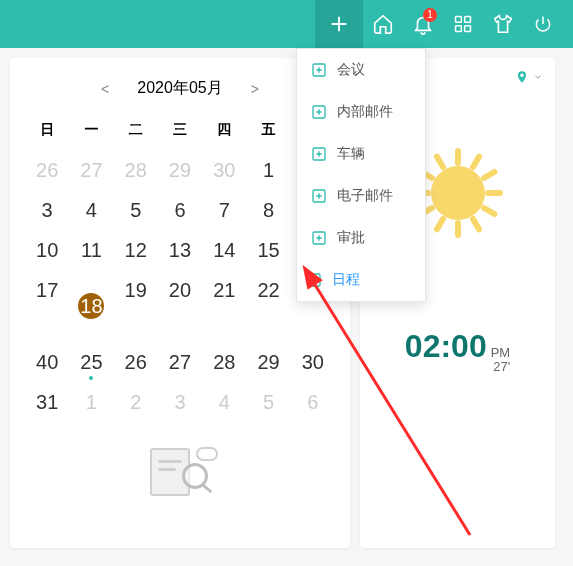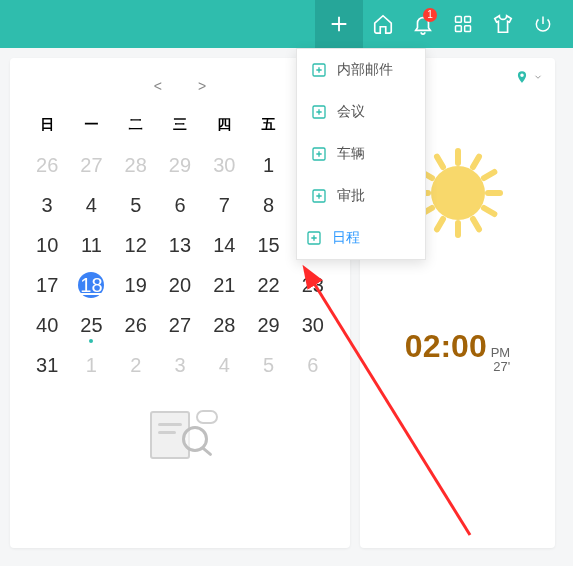--- a/index.html
+++ b/index.html
@@ -50,22 +50,22 @@
   .cal-title { font-weight: 500; }
 
   .cal-grid {
     display: grid; grid-template-columns: repeat(7, 1fr);
     text-align: center; row-gap: 14px;
   }
   .dow { font-weight: 600; font-size: 14px; padding: 4px 0; }
   .day { font-size: 20px; color: #333; height: 26px; line-height: 26px; cursor: pointer; }
   .day.dim { color: #ccc; }
   .day.today {
-    background: #3b82f6; color: #fff; border-radius: 50%;
-    width: 26px; height: 26px; margin: 0 auto; text-decoration: underline;
+    background: #a16207; color: #fff; border-radius: 50%;
+    width: 26px; height: 26px; margin: 16px auto;
   }
   .day.dot::after {
     content: ""; display: block; width: 4px; height: 4px;
     background: #2fbdad; border-radius: 50%;
     margin: 1px auto 0;
   }
 
   .empty {
     text-align: center; color: #999; font-size: 13px;
     margin-top: 30px;
@@ -130,21 +130,21 @@
   .ray {
     position: absolute; left: 50%; top: 50%;
     width: 6px; height: 18px; background: #f8d86b; border-radius: 3px;
     transform-origin: 3px 45px;
   }
 
   .clock {
     text-align: center; margin-top: 90px;
     display: flex; align-items: baseline; justify-content: center; gap: 4px;
   }
-  .clock-time { font-size: 32px; font-weight: 700; color: #a16207; }
+  .clock-time { font-size: 32px; font-weight: 700; color: #0f766e; }
   .clock-meta { font-size: 13px; color: #666; text-align: right; line-height: 1.1; }
 
   .arrow {
     position: absolute; z-index: 30; pointer-events: none;
   }
 </style>
 </head>
 <body>
 
 <div class="header">
@@ -183,35 +183,42 @@
       </svg>
   </div>
 </div>
 
 <div class="dropdown" id="dropdown">
     <div class="dropdown-item">
       <svg width="16" height="16" viewBox="0 0 24 24" class="dd-icon">
         <rect x="3" y="3" width="18" height="18" rx="2" fill="none" stroke="#2fbdad" stroke-width="2"></rect>
         <path d="M12 8v8M8 12h8" stroke="#2fbdad" stroke-width="2"></path>
       </svg>
+      <span>会议</span>
+    </div>
+    <div class="dropdown-item">
+      <svg width="16" height="16" viewBox="0 0 24 24" class="dd-icon">
+        <rect x="3" y="3" width="18" height="18" rx="2" fill="none" stroke="#2fbdad" stroke-width="2"></rect>
+        <path d="M12 8v8M8 12h8" stroke="#2fbdad" stroke-width="2"></path>
+      </svg>
       <span>内部邮件</span>
     </div>
     <div class="dropdown-item">
       <svg width="16" height="16" viewBox="0 0 24 24" class="dd-icon">
         <rect x="3" y="3" width="18" height="18" rx="2" fill="none" stroke="#2fbdad" stroke-width="2"></rect>
         <path d="M12 8v8M8 12h8" stroke="#2fbdad" stroke-width="2"></path>
       </svg>
-      <span>会议</span>
-    </div>
-    <div class="dropdown-item">
-      <svg width="16" height="16" viewBox="0 0 24 24" class="dd-icon">
-        <rect x="3" y="3" width="18" height="18" rx="2" fill="none" stroke="#2fbdad" stroke-width="2"></rect>
-        <path d="M12 8v8M8 12h8" stroke="#2fbdad" stroke-width="2"></path>
-      </svg>
       <span>车辆</span>
+    </div>
+    <div class="dropdown-item">
+      <svg width="16" height="16" viewBox="0 0 24 24" class="dd-icon">
+        <rect x="3" y="3" width="18" height="18" rx="2" fill="none" stroke="#2fbdad" stroke-width="2"></rect>
+        <path d="M12 8v8M8 12h8" stroke="#2fbdad" stroke-width="2"></path>
+      </svg>
+      <span>电子邮件</span>
     </div>
     <div class="dropdown-item">
       <svg width="16" height="16" viewBox="0 0 24 24" class="dd-icon">
         <rect x="3" y="3" width="18" height="18" rx="2" fill="none" stroke="#2fbdad" stroke-width="2"></rect>
         <path d="M12 8v8M8 12h8" stroke="#2fbdad" stroke-width="2"></path>
       </svg>
       <span>审批</span>
     </div>
     <div class="dropdown-item active">
       <svg width="16" height="16" viewBox="0 0 24 24" class="dd-icon">
@@ -220,20 +227,21 @@
       </svg>
       <span>日程</span>
     </div>
   </div>
 
 <div class="content">
 
   <div class="card calendar-card">
     <div class="cal-header">
       <span class="cal-nav">&lt;</span>
+      <span class="cal-title">2020年05月</span>
       <span class="cal-nav">&gt;</span>
     </div>
     <div class="cal-grid" id="cal-grid">
         <div class="dow">日</div>
         <div class="dow">一</div>
         <div class="dow">二</div>
         <div class="dow">三</div>
         <div class="dow">四</div>
         <div class="dow">五</div>
         <div class="dow">六</div>

